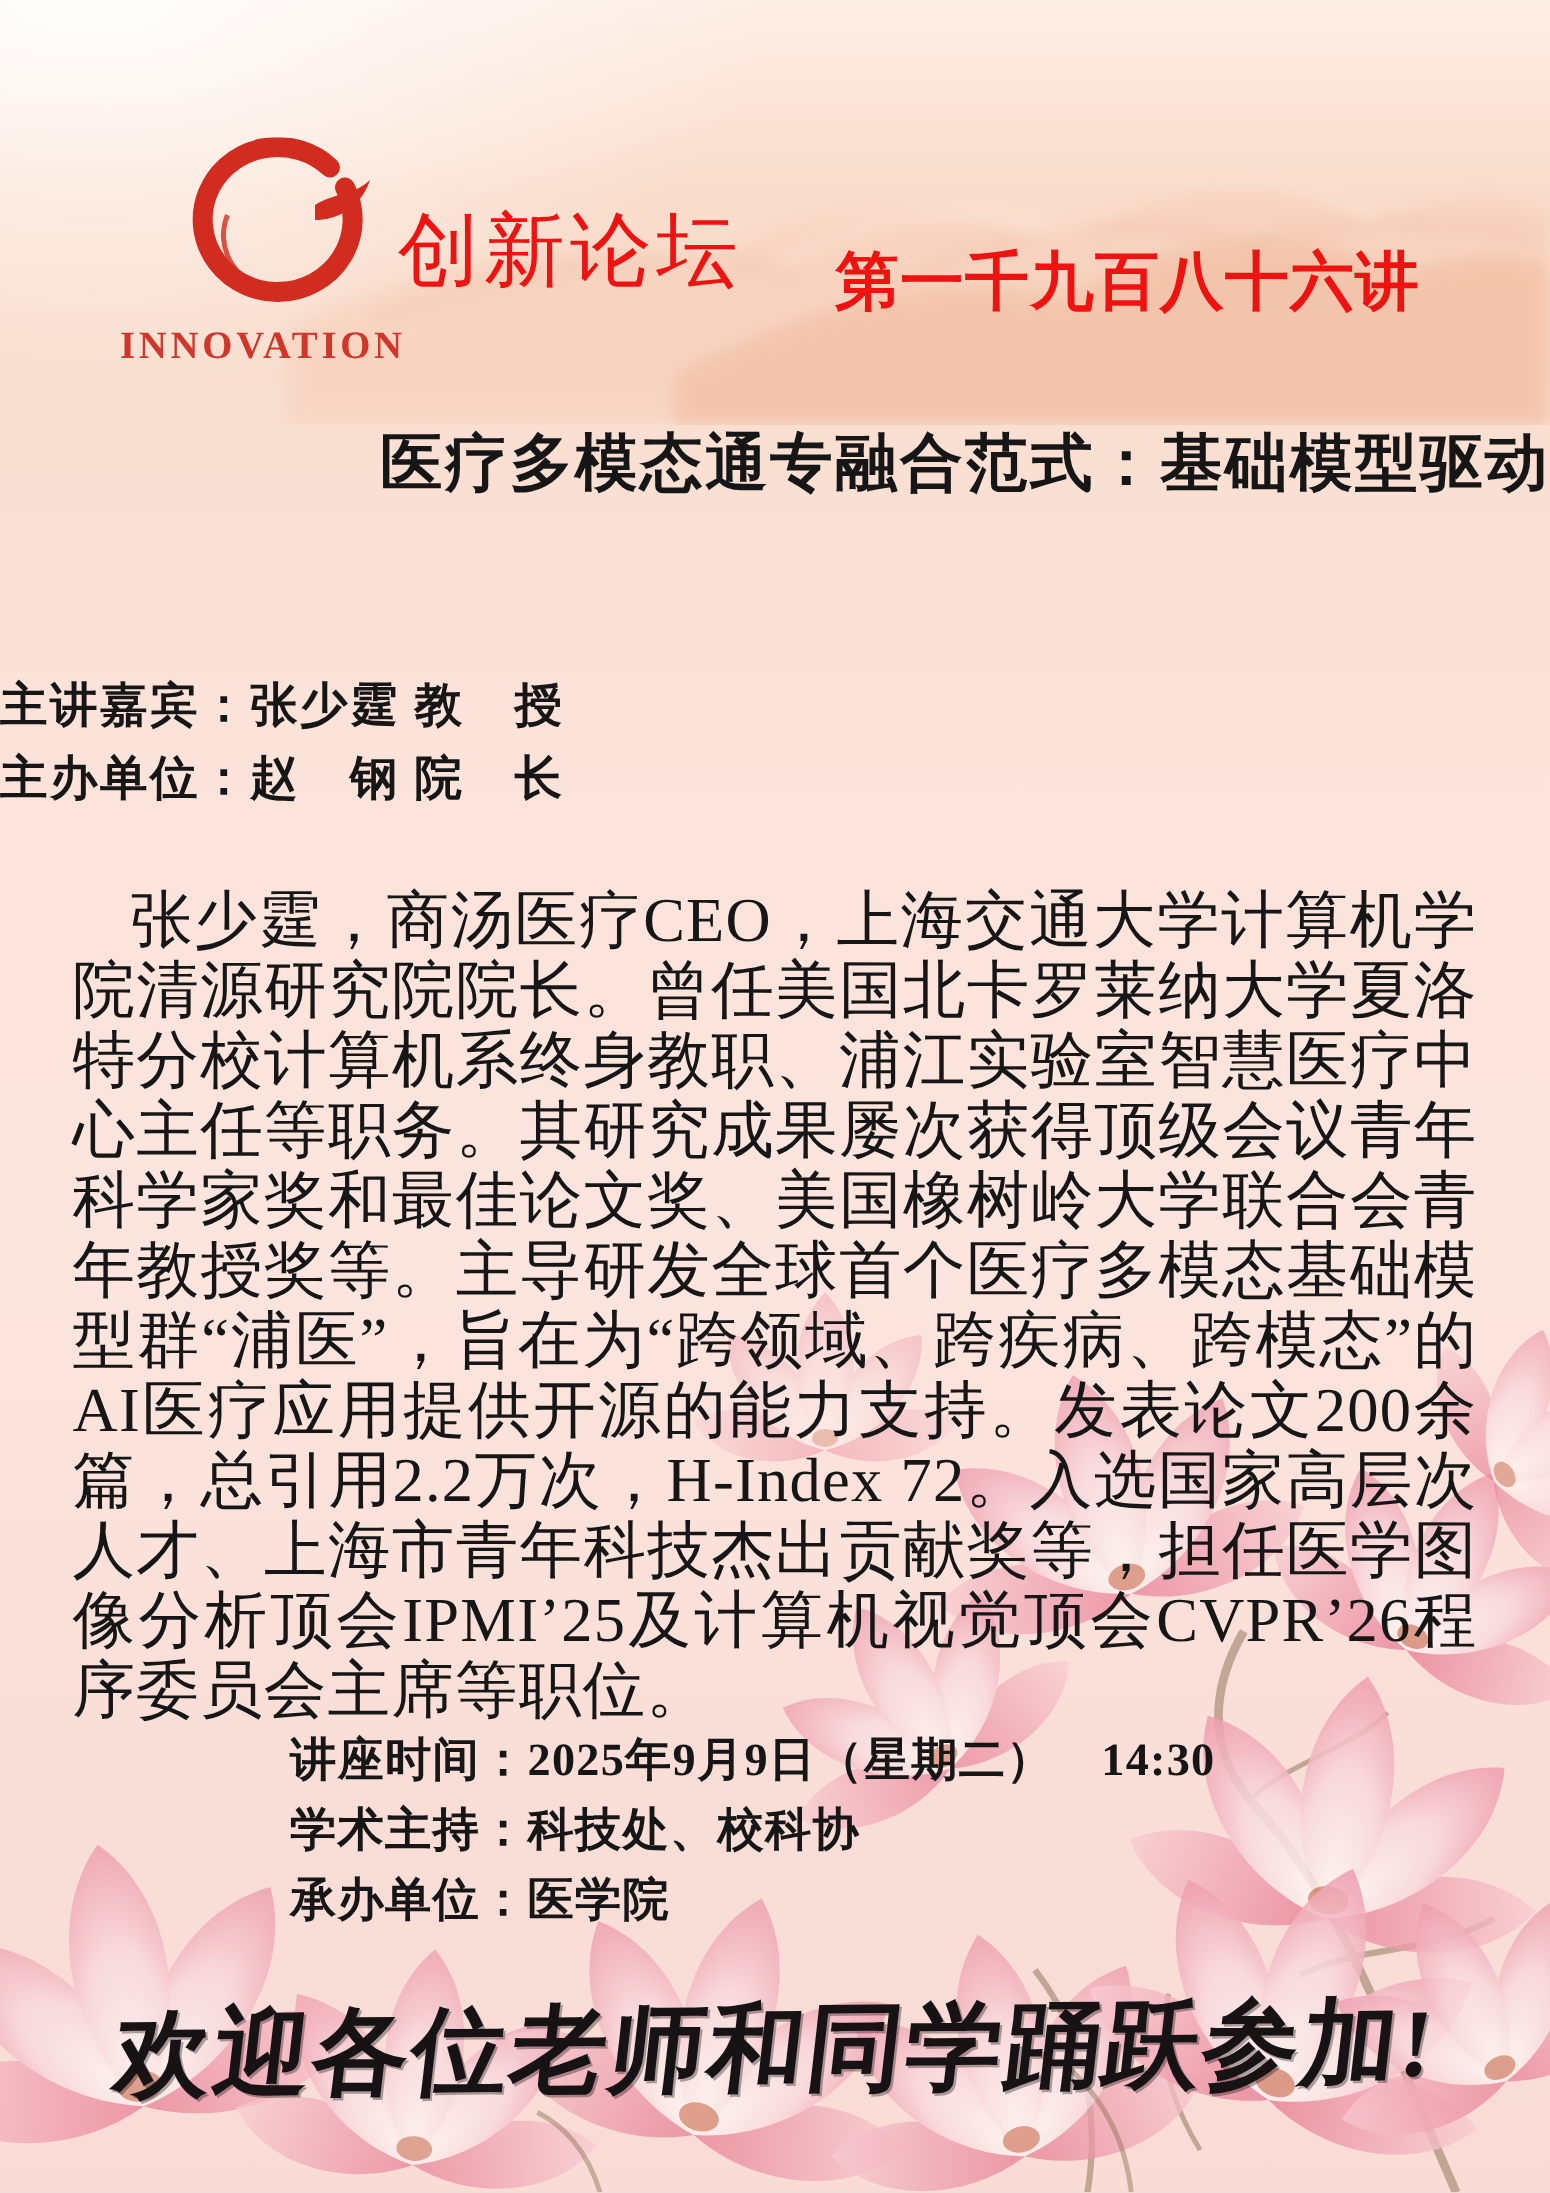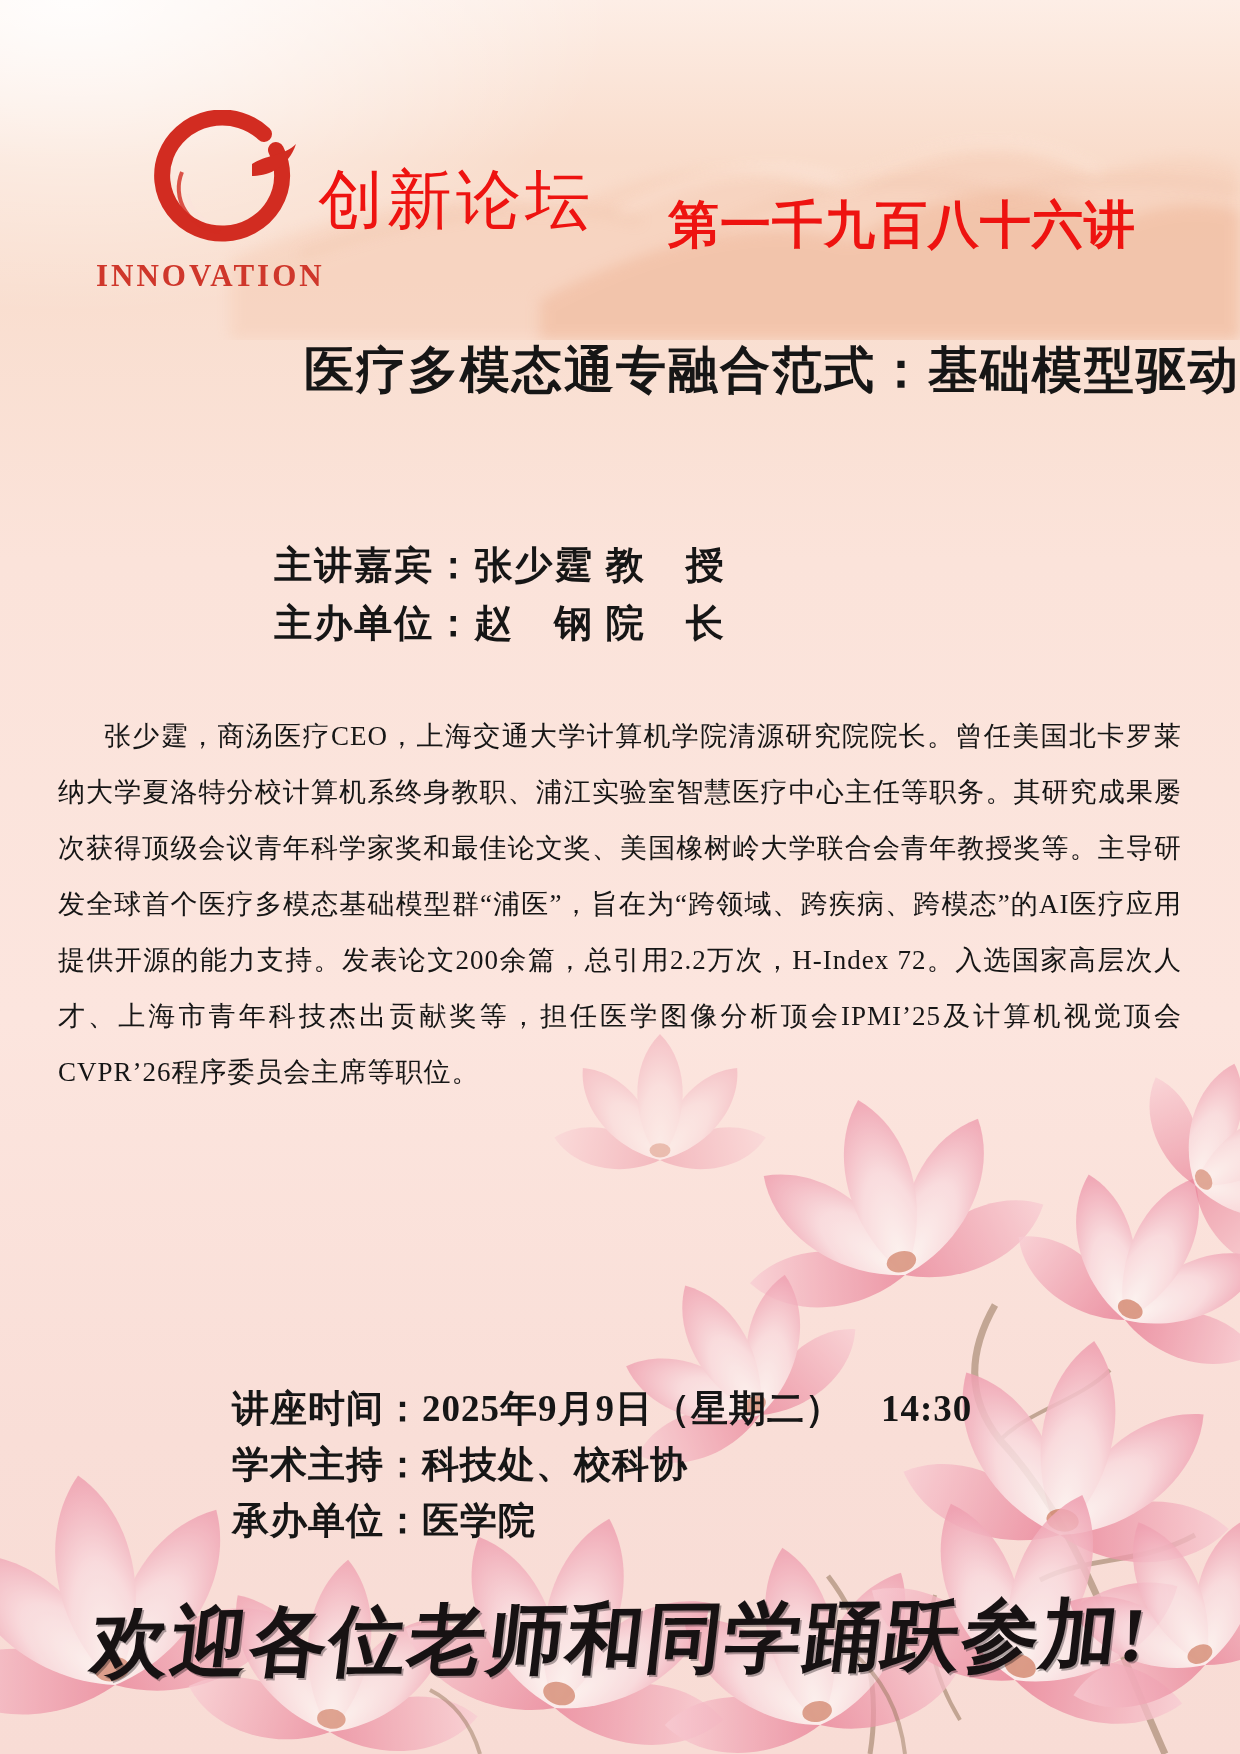--- a/index.html
+++ b/index.html
@@ -26,27 +26,27 @@
   .lecture-no{
     left:668px;top:180px;font-size:51px;font-weight:700;color:#ee1310;letter-spacing:1px;margin-top:11px;
   }
   
   .main-title{
     left:0;right:0;top:332px;width:1240px;text-align:right;
     font-size:50px;font-weight:700;line-height:76px;letter-spacing:2px;
   }
   
   .speakers{
-    left:0;top:536px;width:1000px;text-align:center;
+    left:0;top:536px;width:1000px;text-align:left;
     font-size:38px;font-weight:700;line-height:58px;letter-spacing:2px;
   }
   
   .bio{
     left:58px;top:708px;width:1124px;
-    font-size:27px;line-height:56px;font-weight:500;
+    font-size:50px;line-height:56px;font-weight:500;
     text-align:justify;text-justify:inter-character;
     text-indent:46px;letter-spacing:1px;
   }
   
   .details{
     left:232px;top:1381px;
     font-size:37px;font-weight:700;line-height:56px;letter-spacing:1px;
   }
   
   .welcome{

